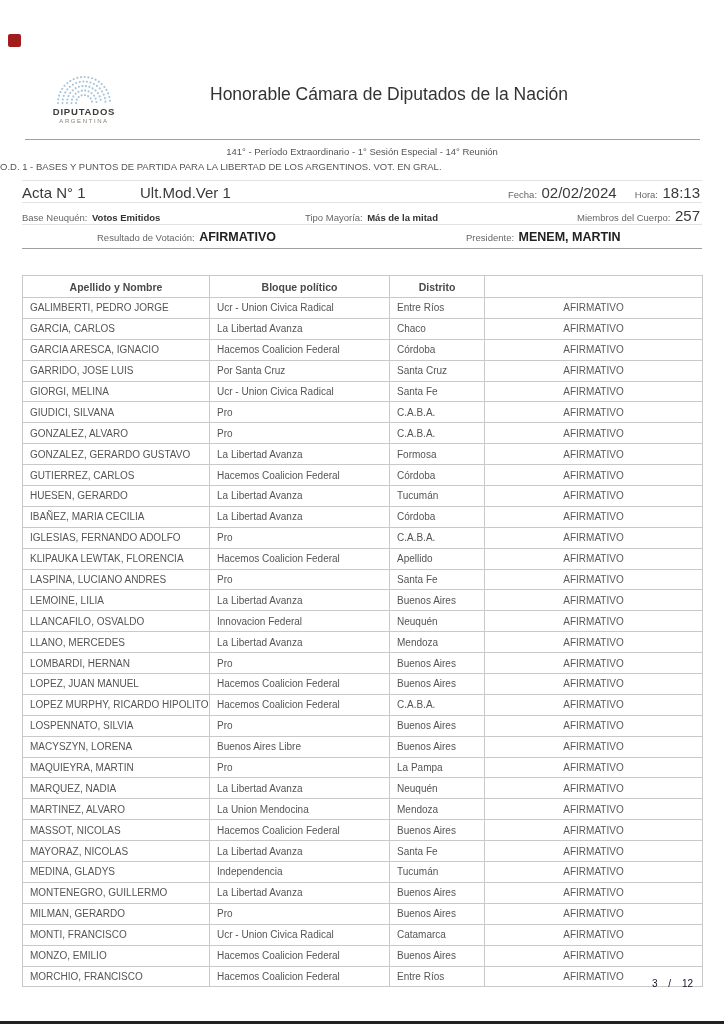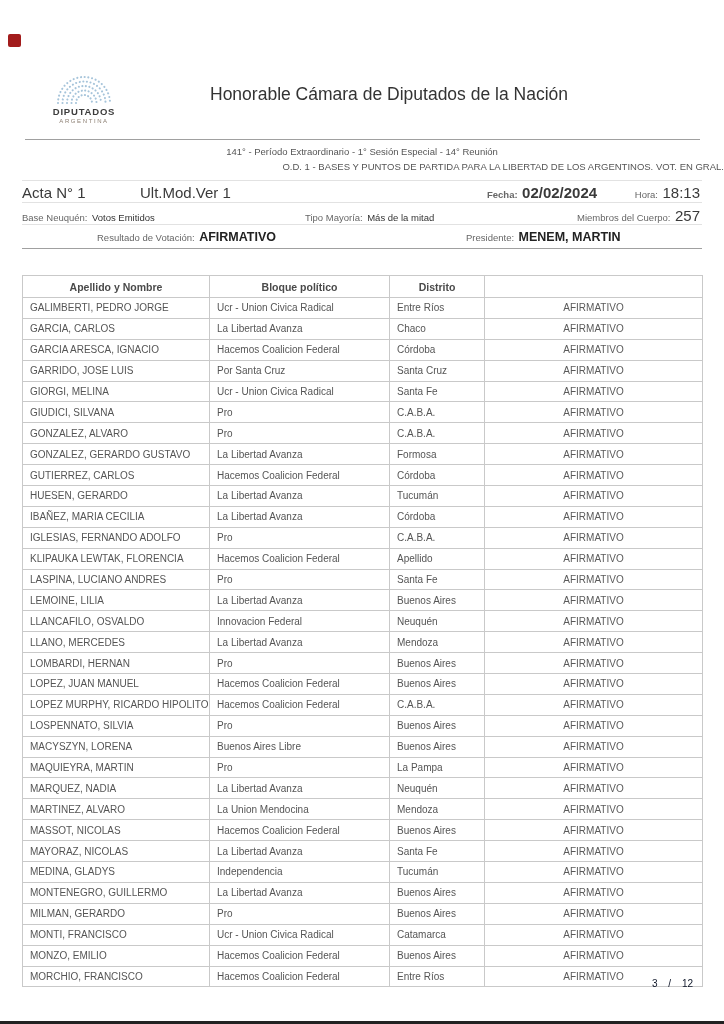--- a/index.html
+++ b/index.html
@@ -18,25 +18,25 @@
 
   
   .title{position:absolute;left:54px;right:0;top:84px;text-align:center;
          font-size:17.5px;font-weight:500;color:#333;}
   .subtitle{position:absolute;left:54px;right:0;top:114px;text-align:center;
             font-size:10.5px;font-weight:bold;color:#333;}
   .rule{position:absolute;height:1px;background:#a0a0a0;}
   .rule-faint{position:absolute;height:1px;background:#e2e2e2;}
 
   .session-line{position:absolute;left:0;right:0;top:146px;text-align:center;font-size:9.5px;color:#555;}
-  .order-line{position:absolute;left:0;right:0;top:161px;text-align:right;font-size:9.5px;color:#555;}
+  .order-line{position:absolute;left:0;right:0;top:161px;text-align:left;font-size:9.5px;color:#555;}
 
   
   .m-label{font-size:9.5px;color:#666;}
-  .m-val{font-size:9.5px;font-weight:normal;color:#333;}
+  .m-val{font-size:9.5px;font-weight:bold;color:#333;}
   .m-valn{font-size:15px;color:#3a3a3a;}
   .m-big{font-size:12.5px;font-weight:bold;color:#222;}
   .abs{position:absolute;white-space:nowrap;}
 
   
   .votes-table-wrap{position:absolute;left:22px;top:275px;width:680px;}
   table.votes{width:680px;border-collapse:collapse;table-layout:fixed;}
   table.votes th, table.votes td{border:1px solid #c9c9c9;overflow:hidden;white-space:nowrap;}
   table.votes th{height:21px;font-size:10.5px;font-weight:bold;color:#4a4a4a;text-align:center;padding:0 4px;}
   table.votes td{height:19.9px;font-size:10px;color:#555;text-align:left;padding:0 7px;}
@@ -75,21 +75,21 @@
 
   <div class="session-line">141° - Período Extraordinario - 1° Sesión Especial - 14° Reunión</div>
   <div class="order-line">O.D. 1 - BASES Y PUNTOS DE PARTIDA PARA LA LIBERTAD DE LOS ARGENTINOS. VOT. EN GRAL.</div>
 
   <div class="rule-faint" style="left:22px;right:22px;top:180px;"></div>
   <div class="rule-faint" style="left:22px;right:22px;top:202px;"></div>
   <div class="rule-faint" style="left:22px;right:22px;top:224px;"></div>
 
   <span class="abs m-valn" style="left:22px;top:184px;">Acta N° 1</span>
   <span class="abs m-valn" style="left:140px;top:184px;">Ult.Mod.Ver  1</span>
-  <span class="abs" style="left:487px;top:184px;font-weight:bold;">
+  <span class="abs" style="left:508px;top:184px;">
     <span class="m-label">Fecha:</span>
     <span class="m-valn">02/02/2024</span>
   </span>
   <span class="abs" style="right:24px;top:184px;">
     <span class="m-label">Hora:</span>
     <span class="m-valn">18:13</span>
   </span>
 
   <span class="abs" style="left:22px;top:207px;">
     <span class="m-label">Base Neuquén:</span>

